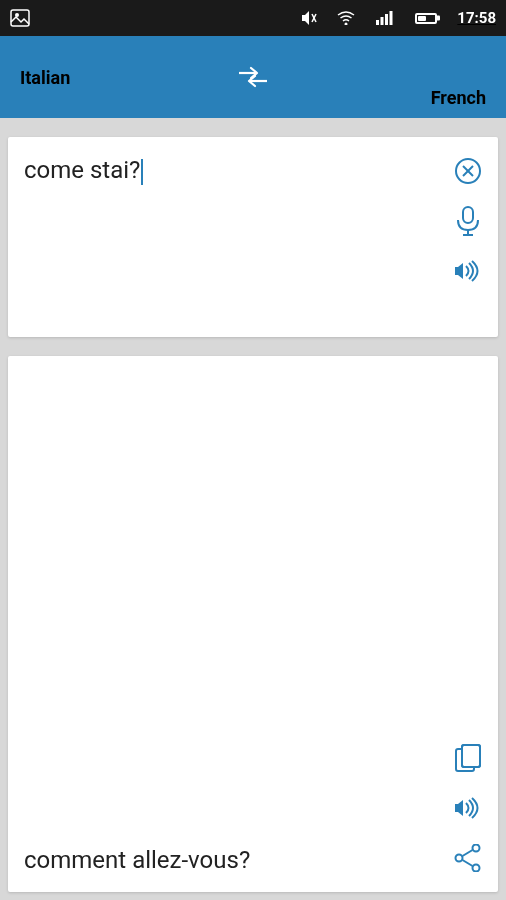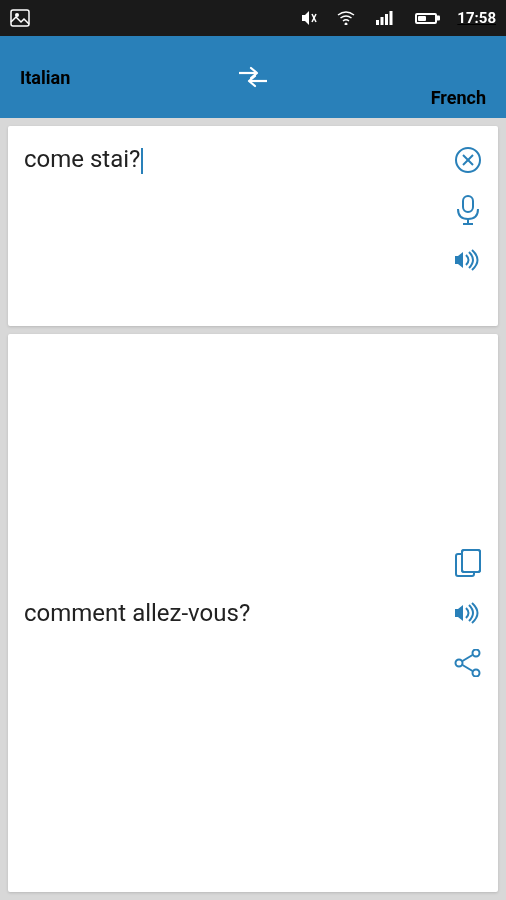--- a/index.html
+++ b/index.html
@@ -86,21 +86,21 @@
       background: #d8d8d8;
       display: flex;
       flex-direction: column;
       gap: 8px;
       padding: 8px 0;
     }
 
     
     .input-panel {
       background: white;
-      margin: 0 8px;
+      margin: 11px 8px;
       border-radius: 2px;
       padding: 16px 12px 16px 16px;
       display: flex;
       align-items: flex-start;
       min-height: 200px;
       box-shadow: 0 1px 3px rgba(0,0,0,0.15);
     }
 
     .input-text-area {
       flex: 1;
@@ -135,21 +135,21 @@
       padding-left: 8px;
     }
 
     
     .output-panel {
       background: white;
       margin: 0 8px;
       border-radius: 2px;
       padding: 16px 12px 16px 16px;
       display: flex;
-      align-items: center;
+      align-items: flex-end;
       min-height: 200px;
       flex: 1;
       box-shadow: 0 1px 3px rgba(0,0,0,0.15);
     }
 
     .output-text-area {
       flex: 1;
       font-size: 24px;
       color: #222;
       font-weight: 400;

